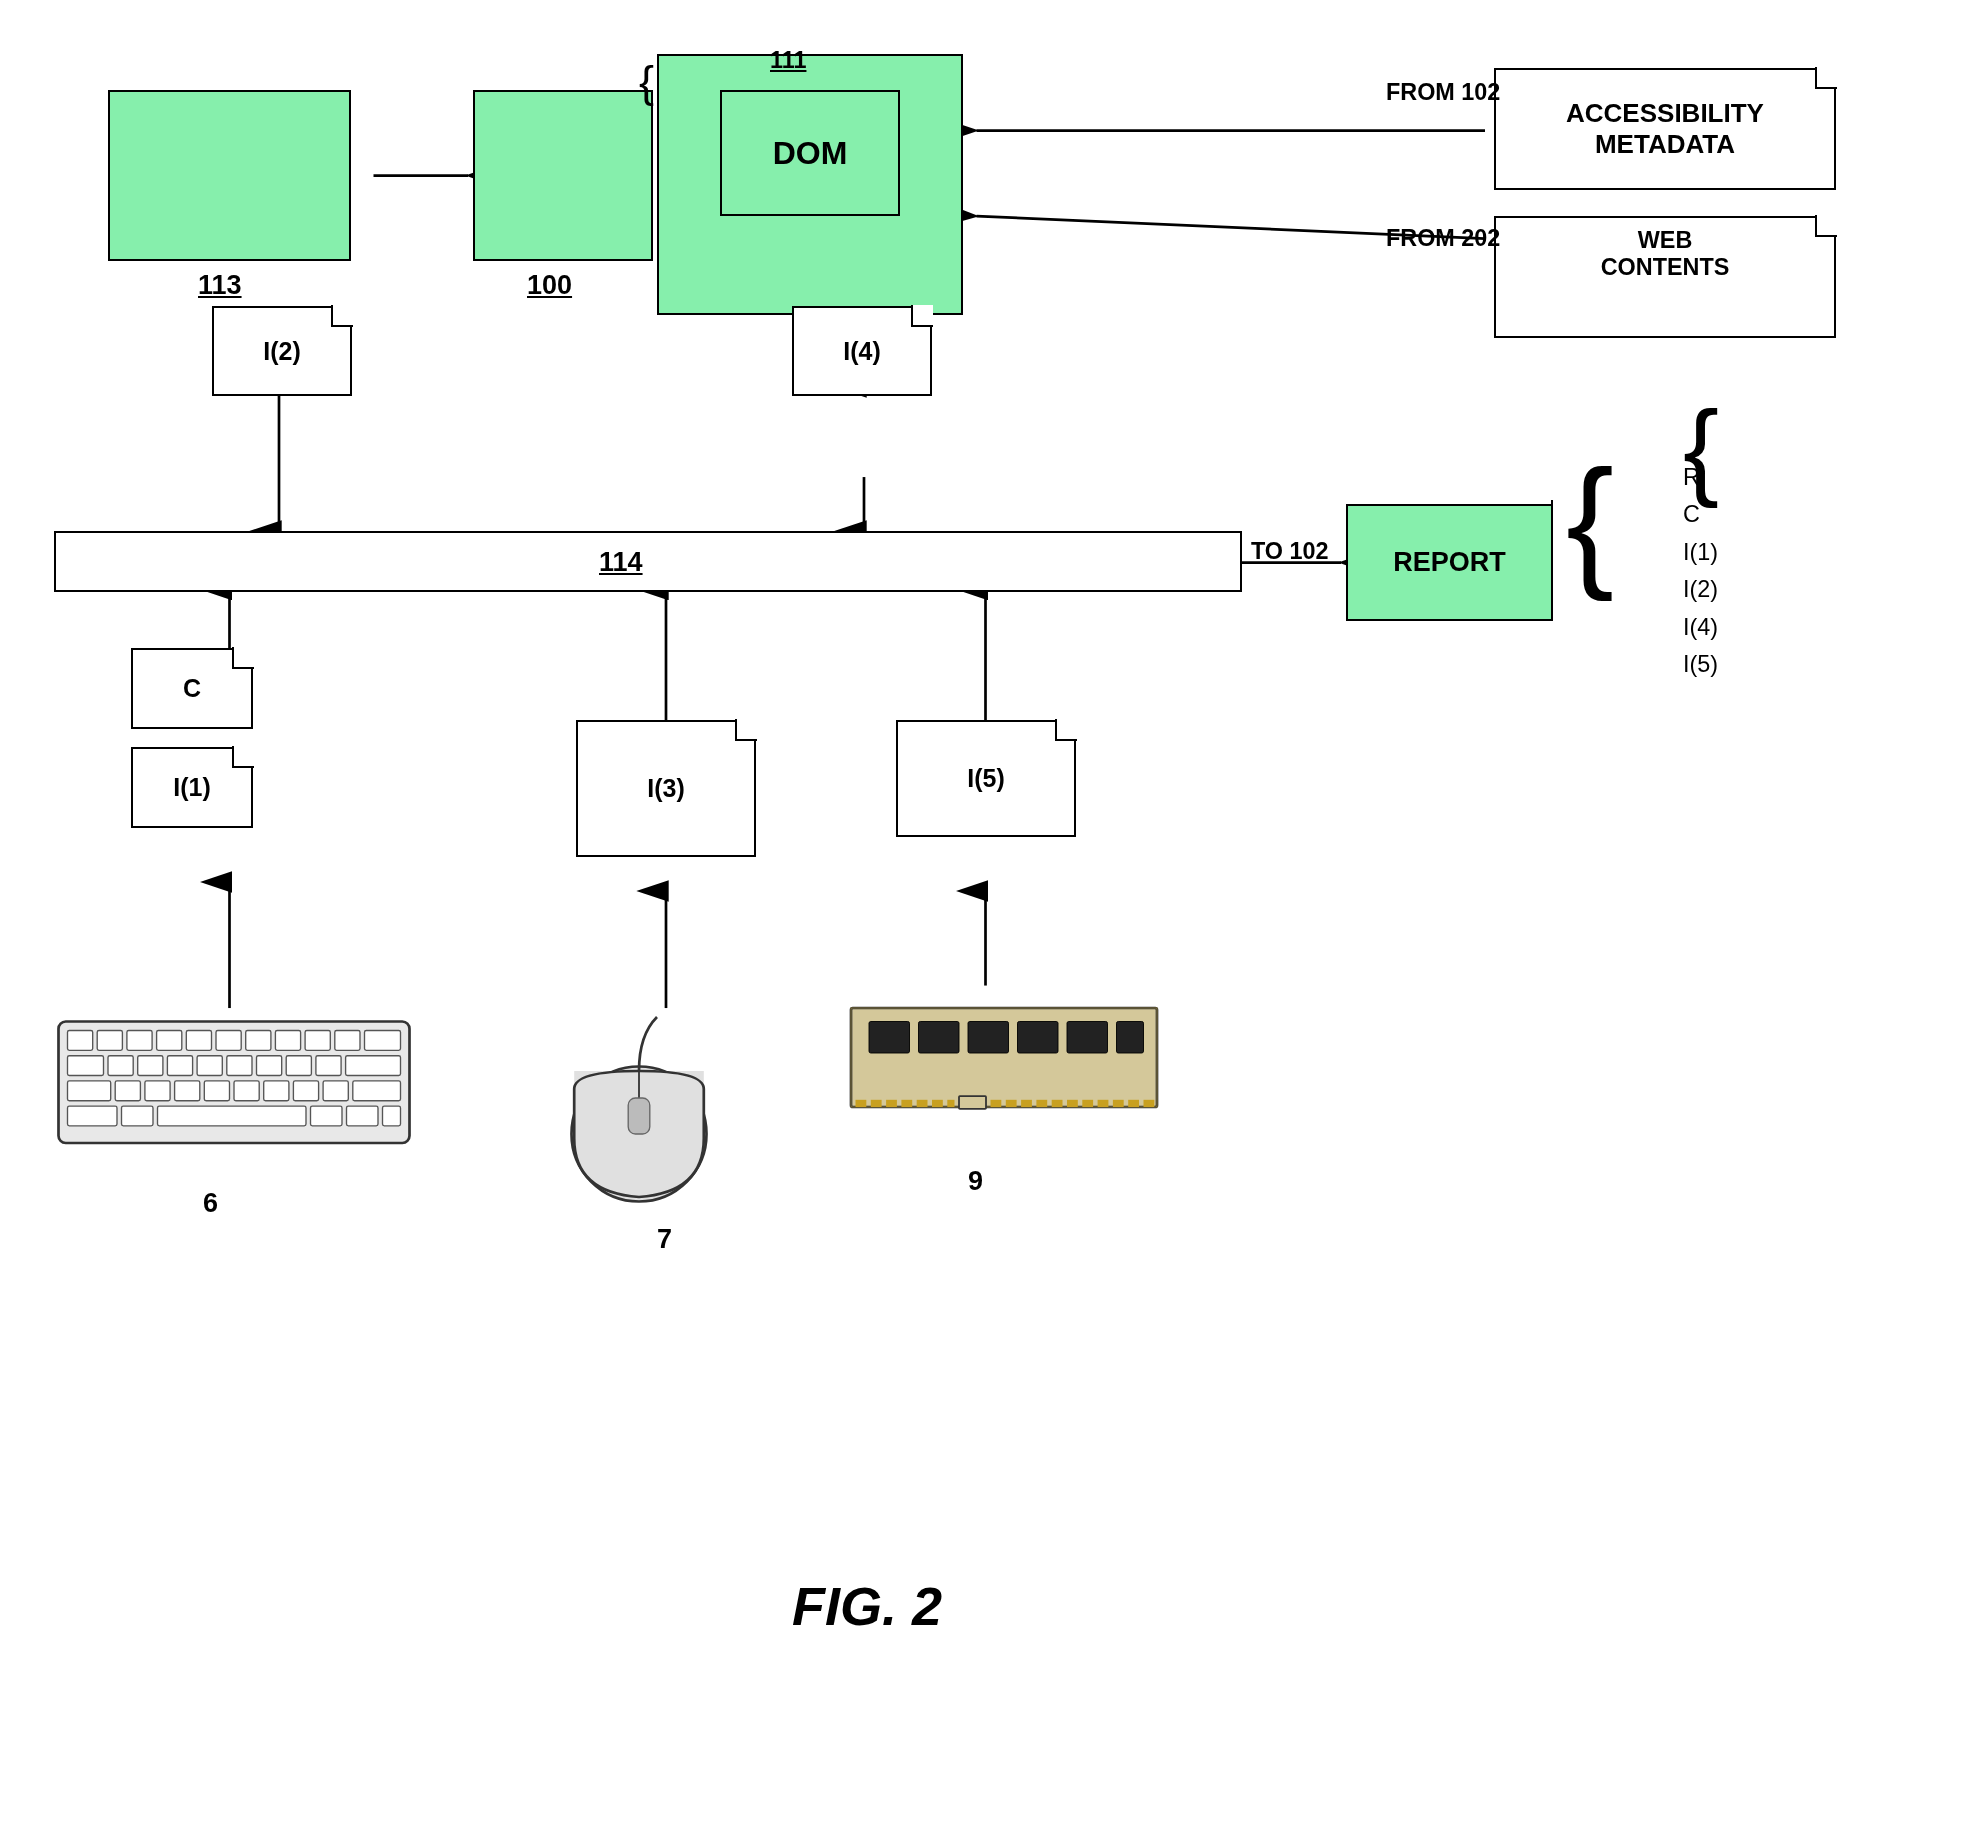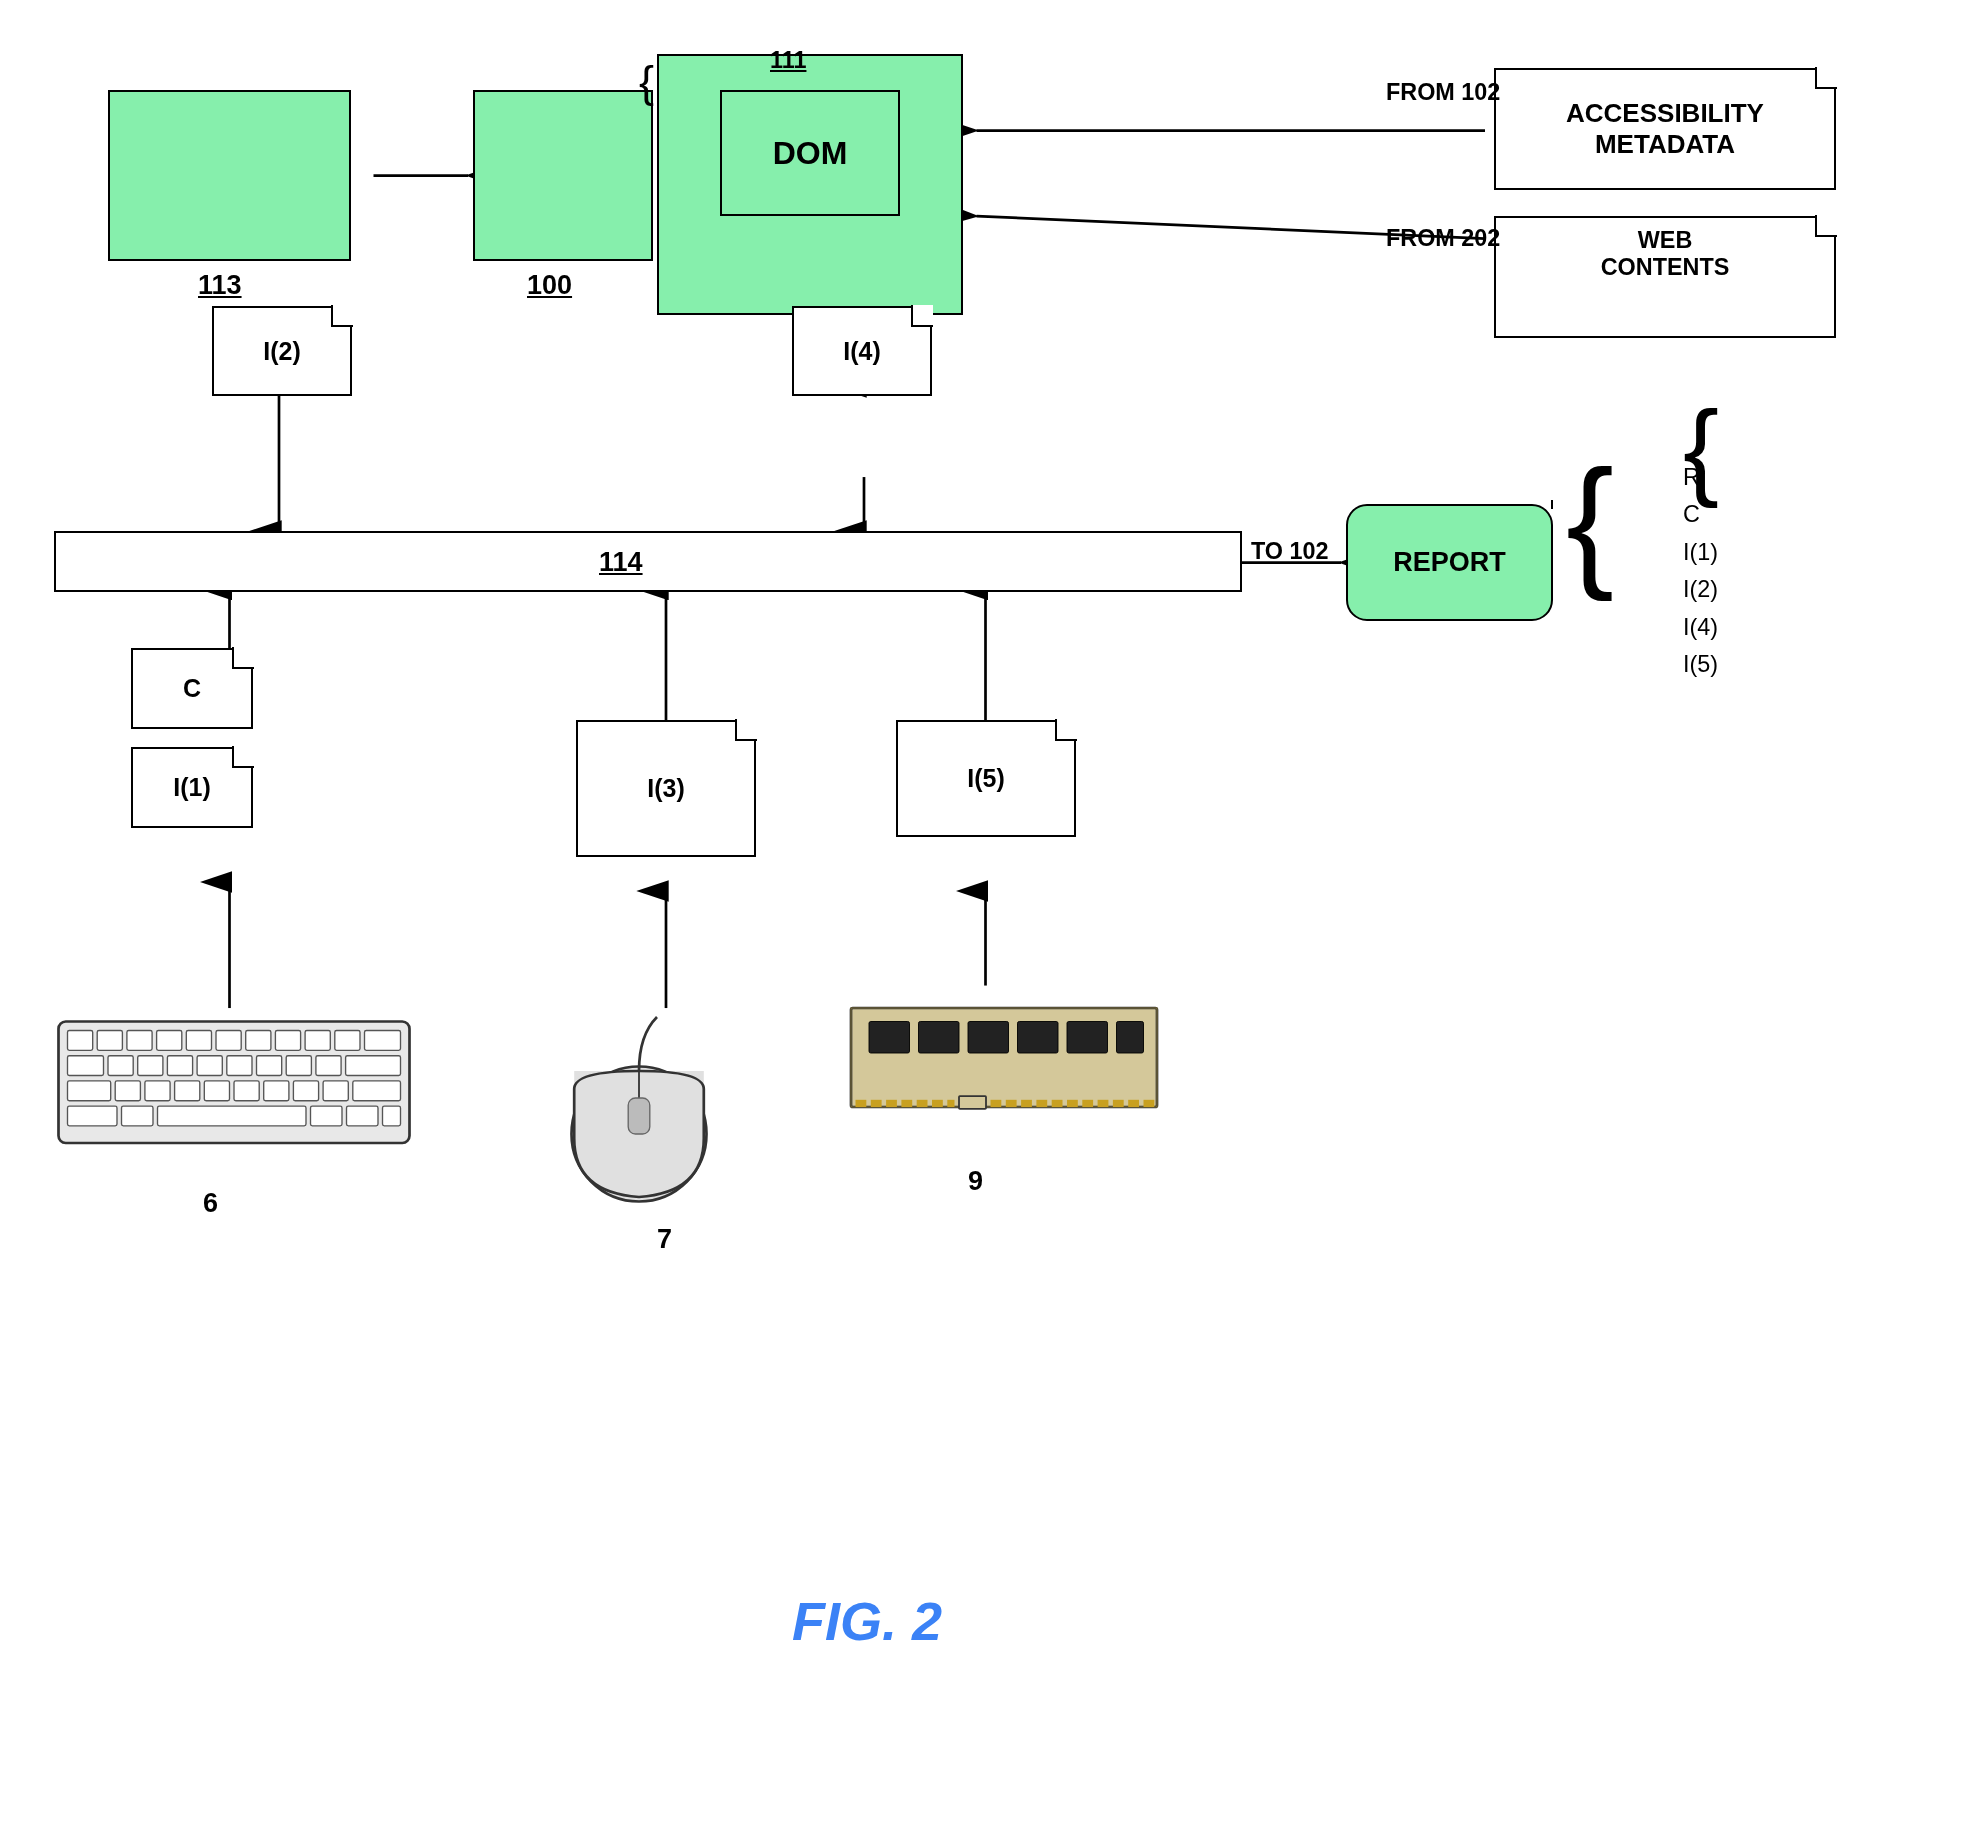--- a/index.html
+++ b/index.html
@@ -64,23 +64,22 @@
       width: 1980px;
       height: 1846px;
       pointer-events: none;
     }
 
     
     .fig-label {
       position: absolute;
       font-size: 50px;
       font-weight: bold;
-      color: #3b82f6;
+      color: #000000;
       font-style: italic;
-      margin-top: 15px;
     }
 
     
     .keyboard-icon {
       position: absolute;
     }
 
     
     .mouse-icon {
       position: absolute;
@@ -194,21 +193,21 @@
     <span style="font-size:25px; font-weight:bold;">I(4)</span>
   </div>
 
   <div class="box" style="left:54px; top:531px; width:1188px; height:61px; background:#fff;">
   </div>
   <div class="label label-underline" style="left:599px; top:547px; font-size:27px;">114</div>
 
   <div class="label" style="left:1251px; top:536px; font-size:23.4px; font-weight:bold; line-height:1.3;">TO
 102</div>
 
-  <div class="box" style="left:1346px; top:504px; width:207px; height:117px; display:flex; align-items:center; justify-content:center;border-radius:21px;">
+  <div class="box" style="left:1346px; top:504px; width:207px; height:117px; display:flex; align-items:center; justify-content:center;">
     <span style="font-size:27px; font-weight:bold;">REPORT</span>
   </div>
 
   <div style="position:absolute; left:1346px; top:500px; width:207px; height:9px; border-right:2.7px solid #000;"></div>
 
   <div style="position:absolute; left:1566px; top:450px; font-size:144px; color:#000; line-height:1; font-weight:100;">{</div>
 
   <div class="brace-label" style="left:1683px; top:459px; font-size:23.4px; line-height:1.6;">
     R<br>C<br>I(1)<br>I(2)<br>I(4)<br>I(5)
   </div>

